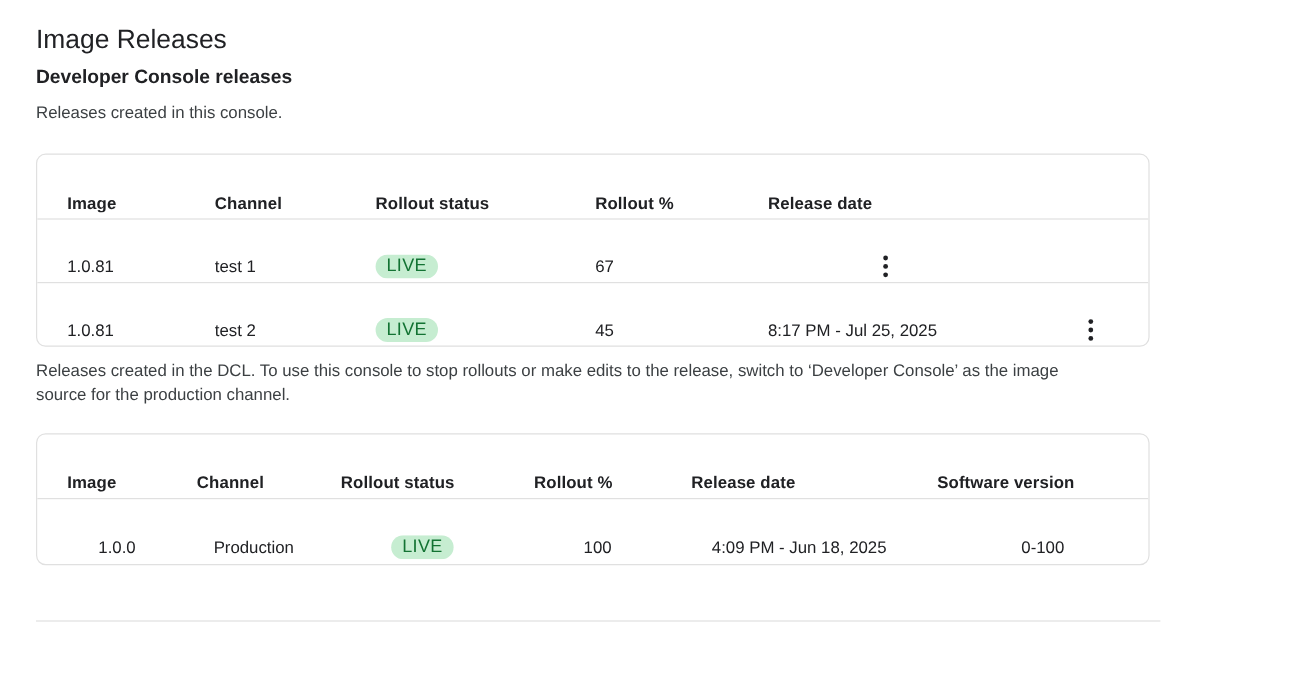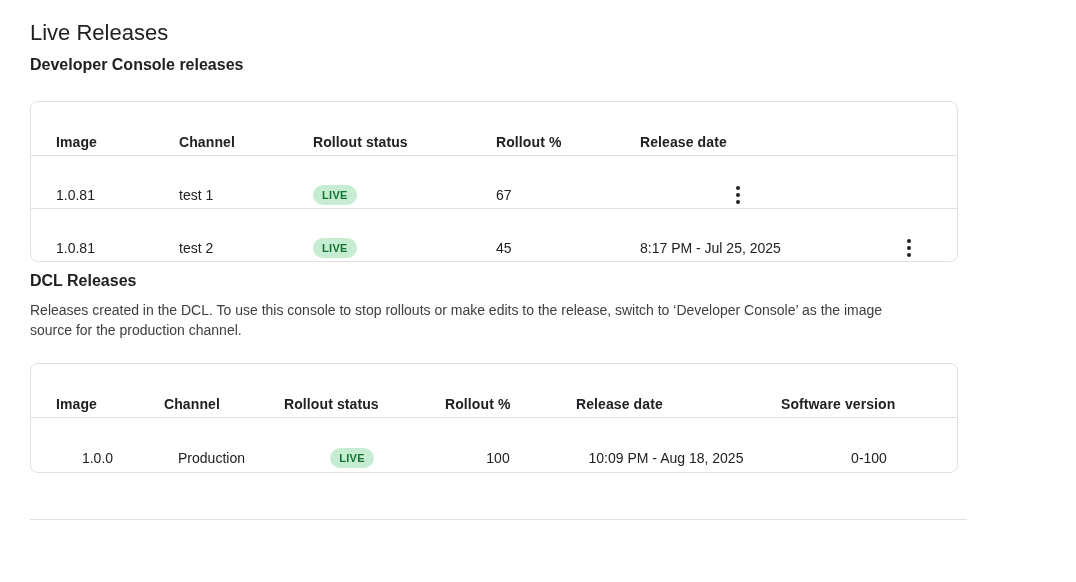--- a/index.html
+++ b/index.html
@@ -64,21 +64,21 @@
   }
   .th{font-weight:700;letter-spacing:.1px;}
   .action-cell{
     padding-left:0;
     display:flex;align-items:center;justify-content:center;
   }
   .badge{
     display:inline-flex;align-items:center;justify-content:center;
     background:var(--badge-bg);
     color:var(--badge-text);
-    font-size:11px;font-weight:700;letter-spacing:.3px;
+    font-size:15px;font-weight:400;letter-spacing:.3px;
     padding:4px 9px;
     border-radius:12px;
     line-height:12px;
   }
   .kebab-btn{
     width:32px;height:32px;border:none;background:transparent;
     border-radius:50%;
     display:flex;align-items:center;justify-content:center;
     cursor:pointer;padding:0;
   }
@@ -95,24 +95,25 @@
     width:937px;
     height:1px;
     background:var(--border);
   }
 </style>
 </head>
 <body>
 
 <div class="page">
 
-  <h1 class="page-title">Live Releases</h1>
+  <h1 class="page-title">Image Releases</h1>
 
   <section>
     <h2 class="section-heading">Developer Console releases</h2>
+    <p class="section-desc desc-first">Releases created in this console.</p>
 
     <div class="table t1">
       <div class="row">
         <div class="cell th">Image</div>
         <div class="cell th">Channel</div>
         <div class="cell th">Rollout status</div>
         <div class="cell th">Rollout %</div>
         <div class="cell th">Release date</div>
         <div class="cell th"></div>
       </div>
@@ -150,41 +151,40 @@
                 <span></span>
                 <span></span>
               </span>
           </button>
         </div>
       </div>
     </div>
   </section>
 
   <section>
-    <h2 class="section-heading">DCL Releases</h2>
     <p class="section-desc">Releases created in the DCL. To use this console to stop rollouts or make edits to the release, switch to ‘Developer Console’ as the image source for the production channel.</p>
 
     <div class="table t2">
       <div class="row">
         <div class="cell th">Image</div>
         <div class="cell th">Channel</div>
         <div class="cell th">Rollout status</div>
         <div class="cell th">Rollout %</div>
         <div class="cell th">Release date</div>
         <div class="cell th">Software version</div>
       </div>
 
       <div class="row data-row">
         <div class="cell">1.0.0</div>
         <div class="cell">Production</div>
         <div class="cell">
           <span class="badge">LIVE</span>
         </div>
         <div class="cell">100</div>
-        <div class="cell">10:09 PM - Aug 18, 2025</div>
+        <div class="cell">4:09 PM - Jun 18, 2025</div>
         <div class="cell">0-100</div>
       </div>
     </div>
   </section>
 
   <div class="bottom-divider"></div>
 
 </div>
 
 </body></html>

